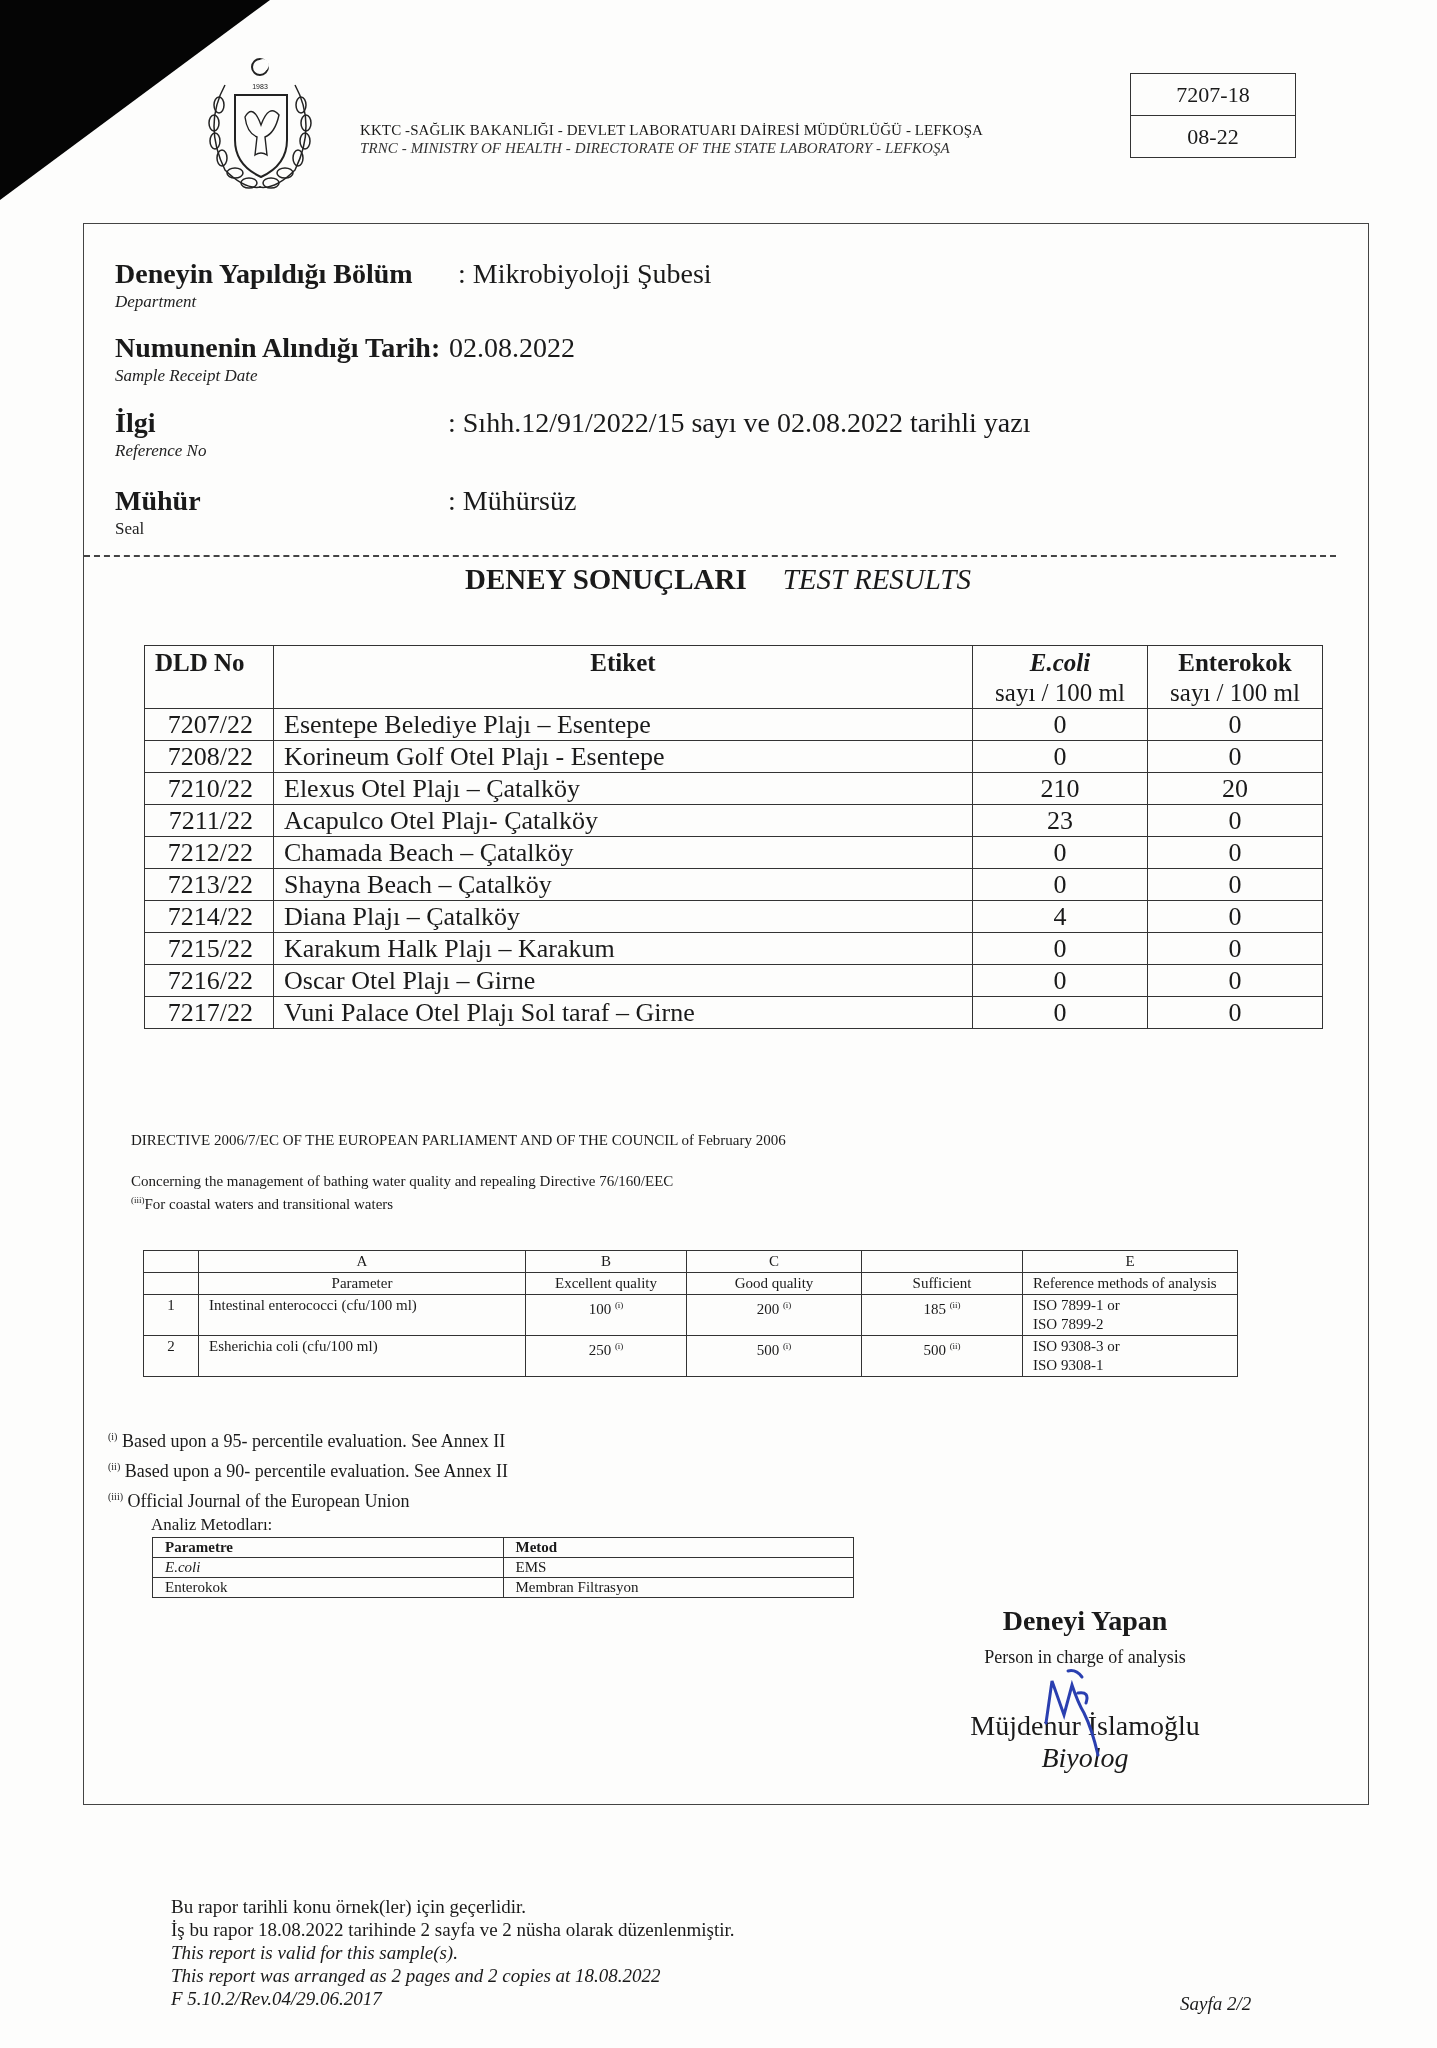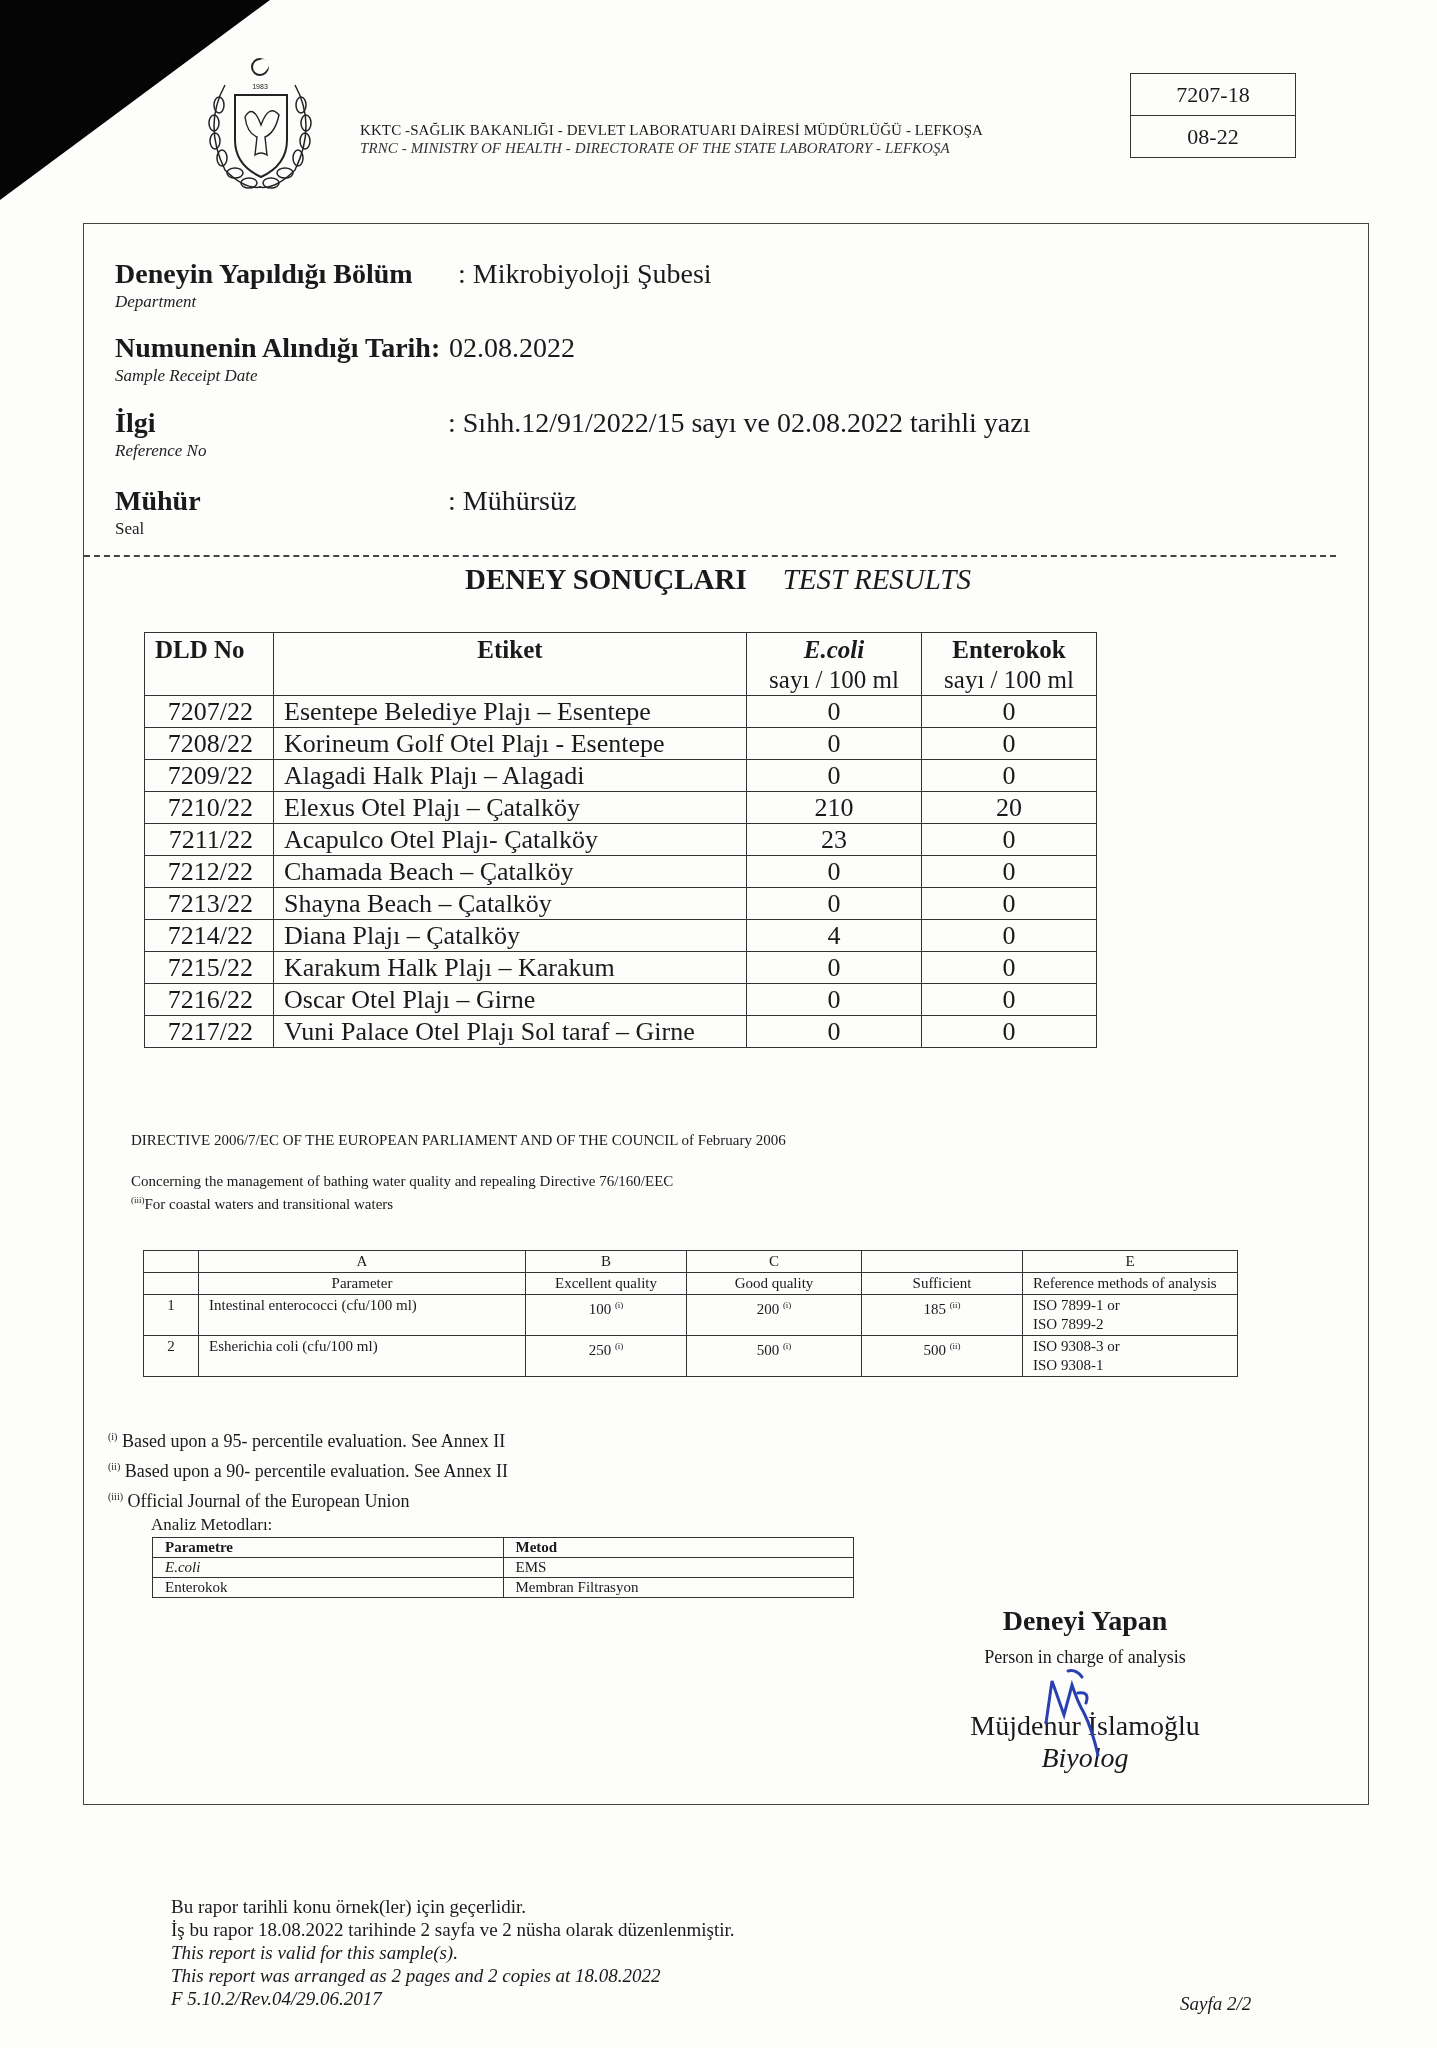--- a/index.html
+++ b/index.html
@@ -17,21 +17,21 @@
   .field { position:absolute; left:115px; }
   .field .lbl { font-weight:bold; font-size:28px; }
   .field .sub { font-style:italic; font-size:17px; color:#222; margin-top:2px; }
   .field .sub.plain { font-style:normal; }
   .fval { position:absolute; font-size:28px; }
   .dashline { position:absolute; left:84px; top:555px; width:1252px; border-top:2px dashed #444; }
   .results-title { position:absolute; left:465px; top:563px; font-size:29px; }
   .results-title b { margin-right:36px; }
   .results-title i { font-weight:normal; }
   table { border-collapse:collapse; }
-  .res { position:absolute; left:144px; top:632px; width:953px; font-size:26px; }
+  .res { position:absolute; left:144px; top:645px; width:1179px; font-size:26px; }
   .res td, .res th { border:1.5px solid #333; padding:0 10px; height:31px; line-height:30px; }
   .res th { font-size:25px; vertical-align:top; padding-top:2px; line-height:30px; }
   .res th .u { font-weight:normal; display:block; }
   .res td.c { text-align:center; }
   .res td.id { text-align:right; padding-right:20px; }
   .directive { position:absolute; left:131px; top:1132px; font-size:15px; }
   .concern { position:absolute; left:131px; top:1172px; font-size:15px; line-height:19px; }
   sup { font-size:9px; }
   .std { position:absolute; left:143px; top:1250px; width:1095px; font-size:15px; }
   .std td { border:1.5px solid #333; padding:1px 10px; vertical-align:top; line-height:19px; }
@@ -139,26 +139,20 @@
         <td class="c">0</td>
         <td class="c">0</td>
       </tr>
       <tr>
         <td class="id">7208/22</td>
         <td>Korineum Golf  Otel Plajı - Esentepe</td>
         <td class="c">0</td>
         <td class="c">0</td>
       </tr>
       <tr>
-        <td class="id">7209/22</td>
-        <td>Alagadi  Halk Plajı – Alagadi</td>
-        <td class="c">0</td>
-        <td class="c">0</td>
-      </tr>
-      <tr>
         <td class="id">7210/22</td>
         <td>Elexus Otel Plajı – Çatalköy</td>
         <td class="c">210</td>
         <td class="c">20</td>
       </tr>
       <tr>
         <td class="id">7211/22</td>
         <td>Acapulco Otel Plajı- Çatalköy</td>
         <td class="c">23</td>
         <td class="c">0</td>

